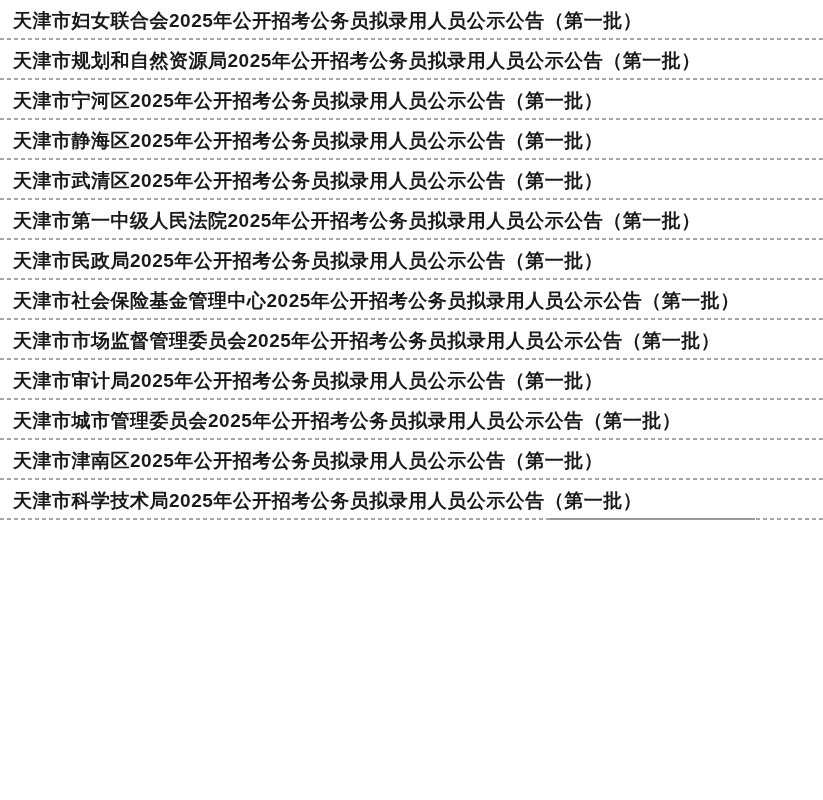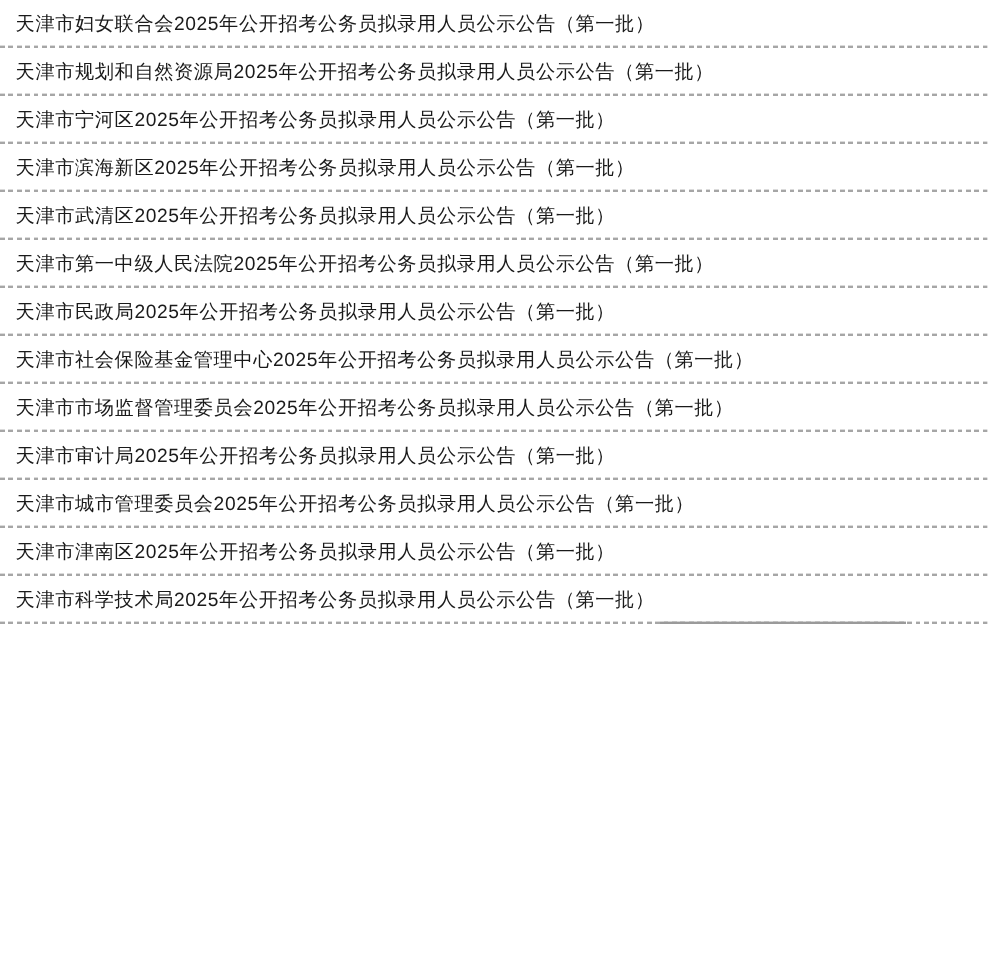--- a/index.html
+++ b/index.html
@@ -18,22 +18,22 @@
     position: relative;
     height: 40px;
     width: 823px;
     cursor: pointer;
   }
   .announcement-title {
     display: block;
     padding-left: 13px;
     padding-right: 8px;
     line-height: 42px;
-    font-size: 16px;
-    font-weight: 400;
+    font-size: 19px;
+    font-weight: 700;
     color: #1a1a1a;
     letter-spacing: 0.5px;
     white-space: nowrap;
     overflow: hidden;
   }
   .row-separator {
     position: absolute;
     left: 0;
     bottom: 0;
     width: 823px;
@@ -66,21 +66,21 @@
   </li>
     <li class="announcement-row" data-name="announcement-list-item">
     <span class="announcement-title" data-name="announcement-title-link">天津市规划和自然资源局2025年公开招考公务员拟录用人员公示公告（第一批）</span>
     <span class="row-separator" data-name="row-separator-divider"></span>
   </li>
     <li class="announcement-row" data-name="announcement-list-item">
     <span class="announcement-title" data-name="announcement-title-link">天津市宁河区2025年公开招考公务员拟录用人员公示公告（第一批）</span>
     <span class="row-separator" data-name="row-separator-divider"></span>
   </li>
     <li class="announcement-row" data-name="announcement-list-item">
-    <span class="announcement-title" data-name="announcement-title-link">天津市滨海新区2025年公开招考公务员拟录用人员公示公告（第一批）</span>
+    <span class="announcement-title" data-name="announcement-title-link">天津市静海区2025年公开招考公务员拟录用人员公示公告（第一批）</span>
     <span class="row-separator" data-name="row-separator-divider"></span>
   </li>
     <li class="announcement-row" data-name="announcement-list-item">
     <span class="announcement-title" data-name="announcement-title-link">天津市武清区2025年公开招考公务员拟录用人员公示公告（第一批）</span>
     <span class="row-separator" data-name="row-separator-divider"></span>
   </li>
     <li class="announcement-row" data-name="announcement-list-item">
     <span class="announcement-title" data-name="announcement-title-link">天津市第一中级人民法院2025年公开招考公务员拟录用人员公示公告（第一批）</span>
     <span class="row-separator" data-name="row-separator-divider"></span>
   </li>

